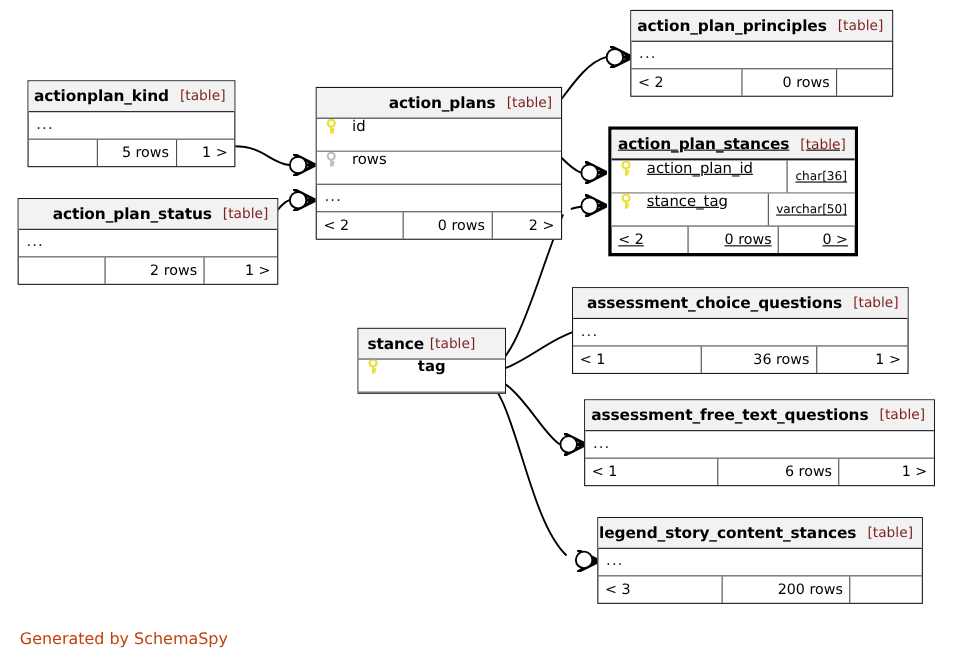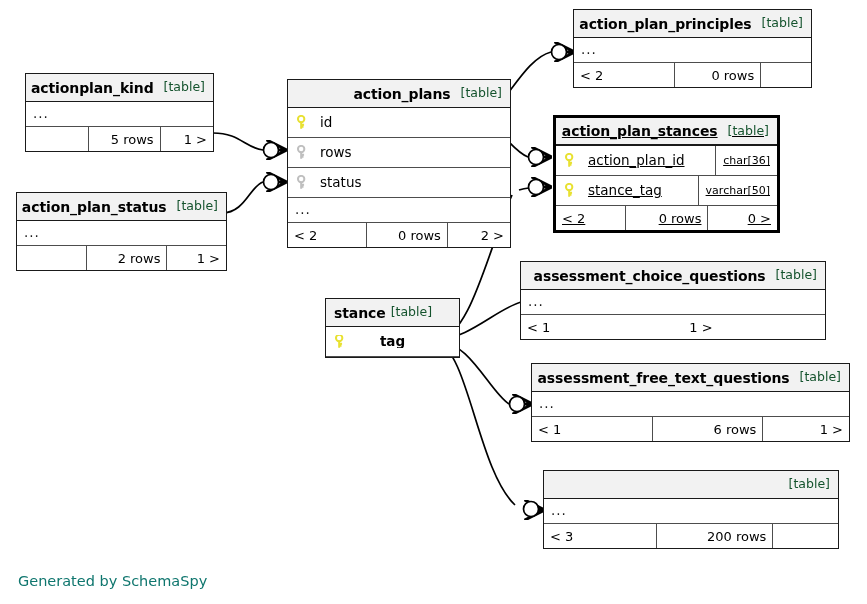--- a/index.html
+++ b/index.html
@@ -55,29 +55,29 @@
     padding: 0 8px;
     white-space: nowrap;
   }
   .tbl.focus .thead { border-bottom-width: 2.4px; }
   .tname {
     font-weight: bold;
     font-size: 14px;
     letter-spacing: -0.1px;
   }
   .ttag {
-    color: #14532d;
+    color: #7f1d1d;
     font-size: 12.5px;
     padding-left: 10px;
   }
   .trow {
     box-sizing: border-box;
     height: 30px;
     display: flex;
-    align-items: center;
+    align-items: flex-start;
     border-bottom: 1.1px solid #4d4d4d;
     background: #ffffff;
     white-space: nowrap;
   }
   .trow .colname {
     flex: 1 1 auto;
     display: flex;
     align-items: center;
     padding-left: 8px;
     overflow: hidden;
@@ -140,21 +140,21 @@
   }
   .foot-r {
     justify-content: flex-end;
     padding-right: 6px;
   }
   .credit {
     position: absolute;
     left: 18px;
     top: 573px;
     font-size: 14.5px;
-    color: #0f766e;
+    color: #c2410c;
     z-index: 4;
     white-space: nowrap;
   }
 </style>
 </head>
 <body>
 
 <div id="canvas">
 
   <svg class="edges" viewBox="0 0 867 604" width="867" height="604">
@@ -208,21 +208,21 @@
       <span class="ttag">[table]</span>
     </div>
     <div class="ellipsis">...</div>
     <div class="tfoot">
       <div class="foot-l" style="width:33%"></div>
       <div class="foot-m" style="width:39%">5 rows</div>
       <div class="foot-r" style="width:28%">1 &gt;</div>
     </div>
   </div>
 
-  <div class="tbl" style="left:16px; top:192px; width:211px;">
+  <div class="tbl" style="left:16px; top:180px; width:237px;">
     <div class="thead">
       <span class="tname">action_plan_status</span>
       <span class="ttag">[table]</span>
     </div>
     <div class="ellipsis">...</div>
     <div class="tfoot">
       <div class="foot-l" style="width:33%"></div>
       <div class="foot-m" style="width:39%">2 rows</div>
       <div class="foot-r" style="width:28%">1 &gt;</div>
     </div>
@@ -246,31 +246,20 @@
     </div>
     <div class="trow">
       <span class="colname">
         <span class="keyicon">
           <svg viewBox="0 0 16 16" width="15" height="15">
               <circle cx="5.5" cy="4.3" r="3.4" fill="none" stroke="#bfbfbf" stroke-width="2.1"></circle>
               <path d="M5.5 7.2 L5.5 14.6 M5.5 10.3 L8.6 10.3 M5.5 12.6 L8 12.6" stroke="#bfbfbf" stroke-width="2.1" fill="none" stroke-linecap="butt"></path>
             </svg>
         </span>
         <span>rows</span>
-      </span>
-    </div>
-    <div class="trow">
-      <span class="colname">
-        <span class="keyicon">
-          <svg viewBox="0 0 16 16" width="15" height="15">
-              <circle cx="5.5" cy="4.3" r="3.4" fill="none" stroke="#bfbfbf" stroke-width="2.1"></circle>
-              <path d="M5.5 7.2 L5.5 14.6 M5.5 10.3 L8.6 10.3 M5.5 12.6 L8 12.6" stroke="#bfbfbf" stroke-width="2.1" fill="none" stroke-linecap="butt"></path>
-            </svg>
-        </span>
-        <span>status</span>
       </span>
     </div>
     <div class="ellipsis">...</div>
     <div class="tfoot">
       <div class="foot-l" style="width:35%">&lt; 2</div>
       <div class="foot-m" style="width:37%">0 rows</div>
       <div class="foot-r" style="width:28%">2 &gt;</div>
     </div>
   </div>
 
@@ -342,39 +331,41 @@
   </div>
 
   <div class="tbl" style="left:520px; top:261px; width:306px;">
     <div class="thead">
       <span class="tname">assessment_choice_questions</span>
       <span class="ttag">[table]</span>
     </div>
     <div class="ellipsis">...</div>
     <div class="tfoot">
       <div class="foot-l" style="width:38%">&lt; 1</div>
+      <div class="foot-m" style="width:35%">36 rows</div>
       <div class="foot-r" style="width:27%">1 &gt;</div>
     </div>
   </div>
 
   <div class="tbl" style="left:531px; top:363px; width:319px;">
     <div class="thead">
       <span class="tname">assessment_free_text_questions</span>
       <span class="ttag">[table]</span>
     </div>
     <div class="ellipsis">...</div>
     <div class="tfoot">
       <div class="foot-l" style="width:38%">&lt; 1</div>
       <div class="foot-m" style="width:35%">6 rows</div>
       <div class="foot-r" style="width:27%">1 &gt;</div>
     </div>
   </div>
 
   <div class="tbl" style="left:543px; top:470px; width:296px;">
     <div class="thead">
+      <span class="tname">legend_story_content_stances</span>
       <span class="ttag">[table]</span>
     </div>
     <div class="ellipsis">...</div>
     <div class="tfoot">
       <div class="foot-l" style="width:38%">&lt; 3</div>
       <div class="foot-m" style="width:40%">200 rows</div>
       <div class="foot-r" style="width:22%"></div>
     </div>
   </div>
 

